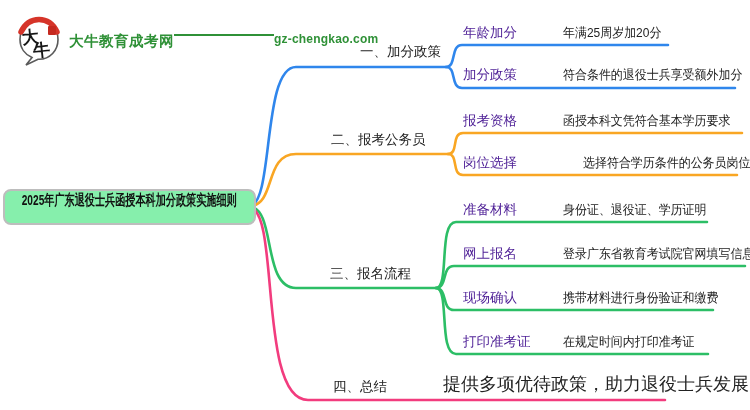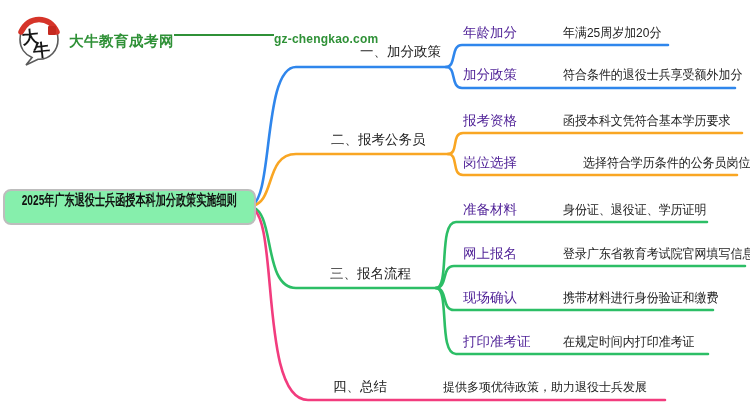--- a/index.html
+++ b/index.html
@@ -36,21 +36,21 @@
   .bl4{left:333px;top:378px;}
 
   
   .row{position:absolute;left:463px;display:flex;align-items:flex-end;height:18px;white-space:nowrap;}
   .row .k{display:inline-block;width:100px;font-size:13.5px;color:#4c1d95;}
   .row .v{font-size:13px;color:#222;transform:scaleX(0.92);transform-origin:left bottom;}
   .r-b1c1{top:24px;} .r-b1c2{top:66px;}
   .r-b2c1{top:112px;} .r-b2c2{top:154px;gap:20px;}
   .r-b3c1{top:201px;} .r-b3c2{top:245px;} .r-b3c3{top:289px;} .r-b3c4{top:333px;}
   .r-b4{left:443px;top:378px;}
-  .r-b4 .v{font-size:12px;transform:none;}
+  .r-b4 .v{font-size:18px;transform:none;}
 </style>
 </head>
 <body>
 
 <div class="stage">
 
   <svg class="links" width="750" height="410" viewBox="0 0 750 410">
 
     <path class="link" d="M250,206 C274,203 262,67 296,67 L446,67" stroke="#2f86ec"></path>
     <path class="link" d="M446,67 C457,67 450,45 462,45 L668,45" stroke="#2f86ec"></path>

